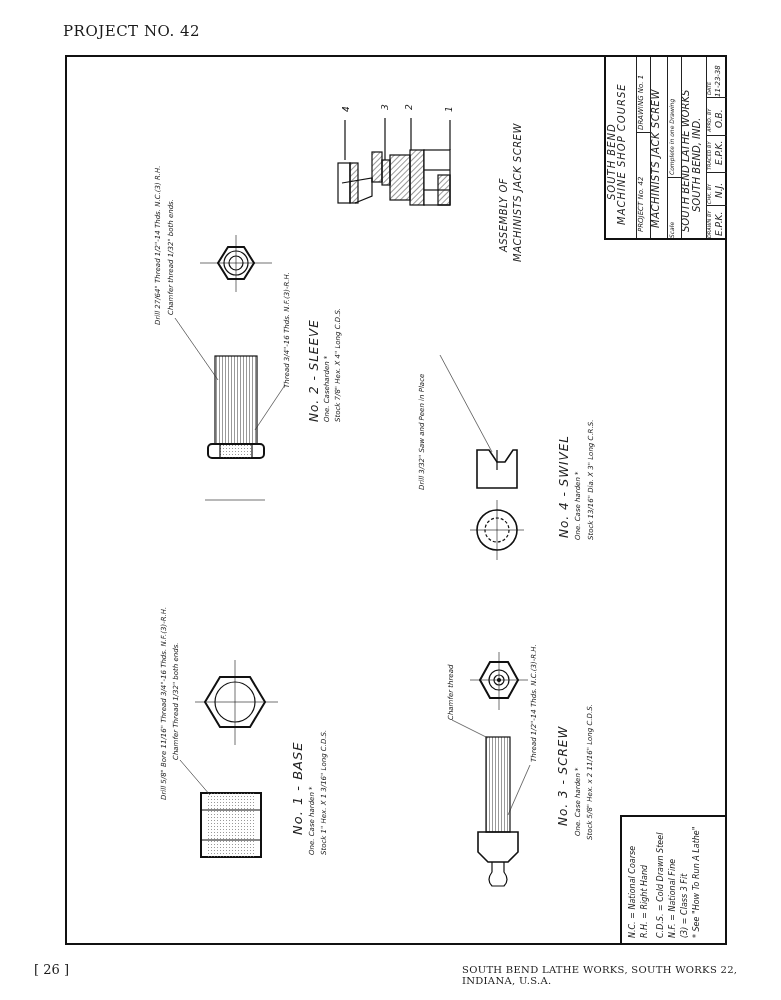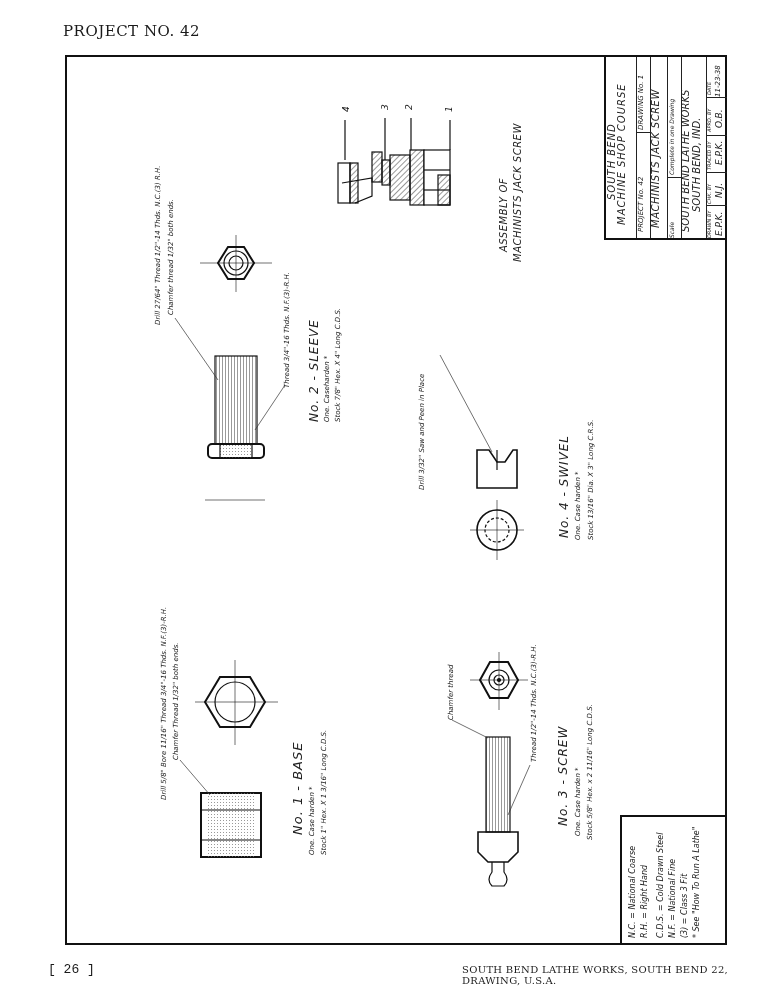--- a/index.html
+++ b/index.html
@@ -1,32 +1,32 @@
 <!DOCTYPE html>
 <html><head>
 <meta charset="utf-8">
 <style>
   html, body { margin:0; padding:0; background:#fff; }
   body { width:781px; height:1000px; position:relative; overflow:hidden; color:#1a1a1a; font-family:"DejaVu Serif", serif; }
   .hdr { position:absolute; left:63px; top:22px; font-size:15px; letter-spacing:0.5px; }
-  .pgnum { position:absolute; left:48px; top:962px; font-size:13px;font-family:Liberation Mono, monospace; }
+  .pgnum { position:absolute; left:34px; top:962px; font-size:13px; }
   .foot { position:absolute; left:462px; top:964px; font-size:10px; letter-spacing:0.3px; }
   .sheet { position:absolute; left:65px; top:55px; width:662px; height:890px; border:2px solid #111; box-sizing:border-box; }
   .rot { position:absolute; transform-origin:0 0; transform:rotate(-90deg); white-space:nowrap; font-family:"DejaVu Sans", sans-serif; font-style:italic; color:#222; }
   .tb { position:absolute; left:604px; top:57px; width:123px; height:183px; border-left:2px solid #111; border-bottom:2px solid #111; box-sizing:border-box; }
   .tbline { position:absolute; background:#222; }
   .legend { position:absolute; left:620px; top:815px; width:107px; height:130px; border-left:2px solid #111; border-top:2px solid #111; box-sizing:border-box; }
   svg { position:absolute; left:0; top:0; }
 </style>
 </head>
 <body>
 
 <div class="hdr">PROJECT NO. 42</div>
 <div class="pgnum">[ 26 ]</div>
-<div class="foot">SOUTH BEND LATHE WORKS, SOUTH BEND 22, DRAWING, U.S.A.</div>
+<div class="foot">SOUTH BEND LATHE WORKS, SOUTH WORKS 22, INDIANA, U.S.A.</div>
 
 <div class="sheet"></div>
 
 <div class="tb">
   <div class="tbline" style="left:30px;top:0;width:1px;height:181px"></div>
   <div class="tbline" style="left:44px;top:0;width:1px;height:181px"></div>
   <div class="tbline" style="left:61px;top:0;width:1px;height:181px"></div>
   <div class="tbline" style="left:75px;top:0;width:1px;height:181px"></div>
   <div class="tbline" style="left:100px;top:0;width:1px;height:181px"></div>
   <div class="tbline" style="left:30px;top:75px;width:15px;height:1px"></div>

